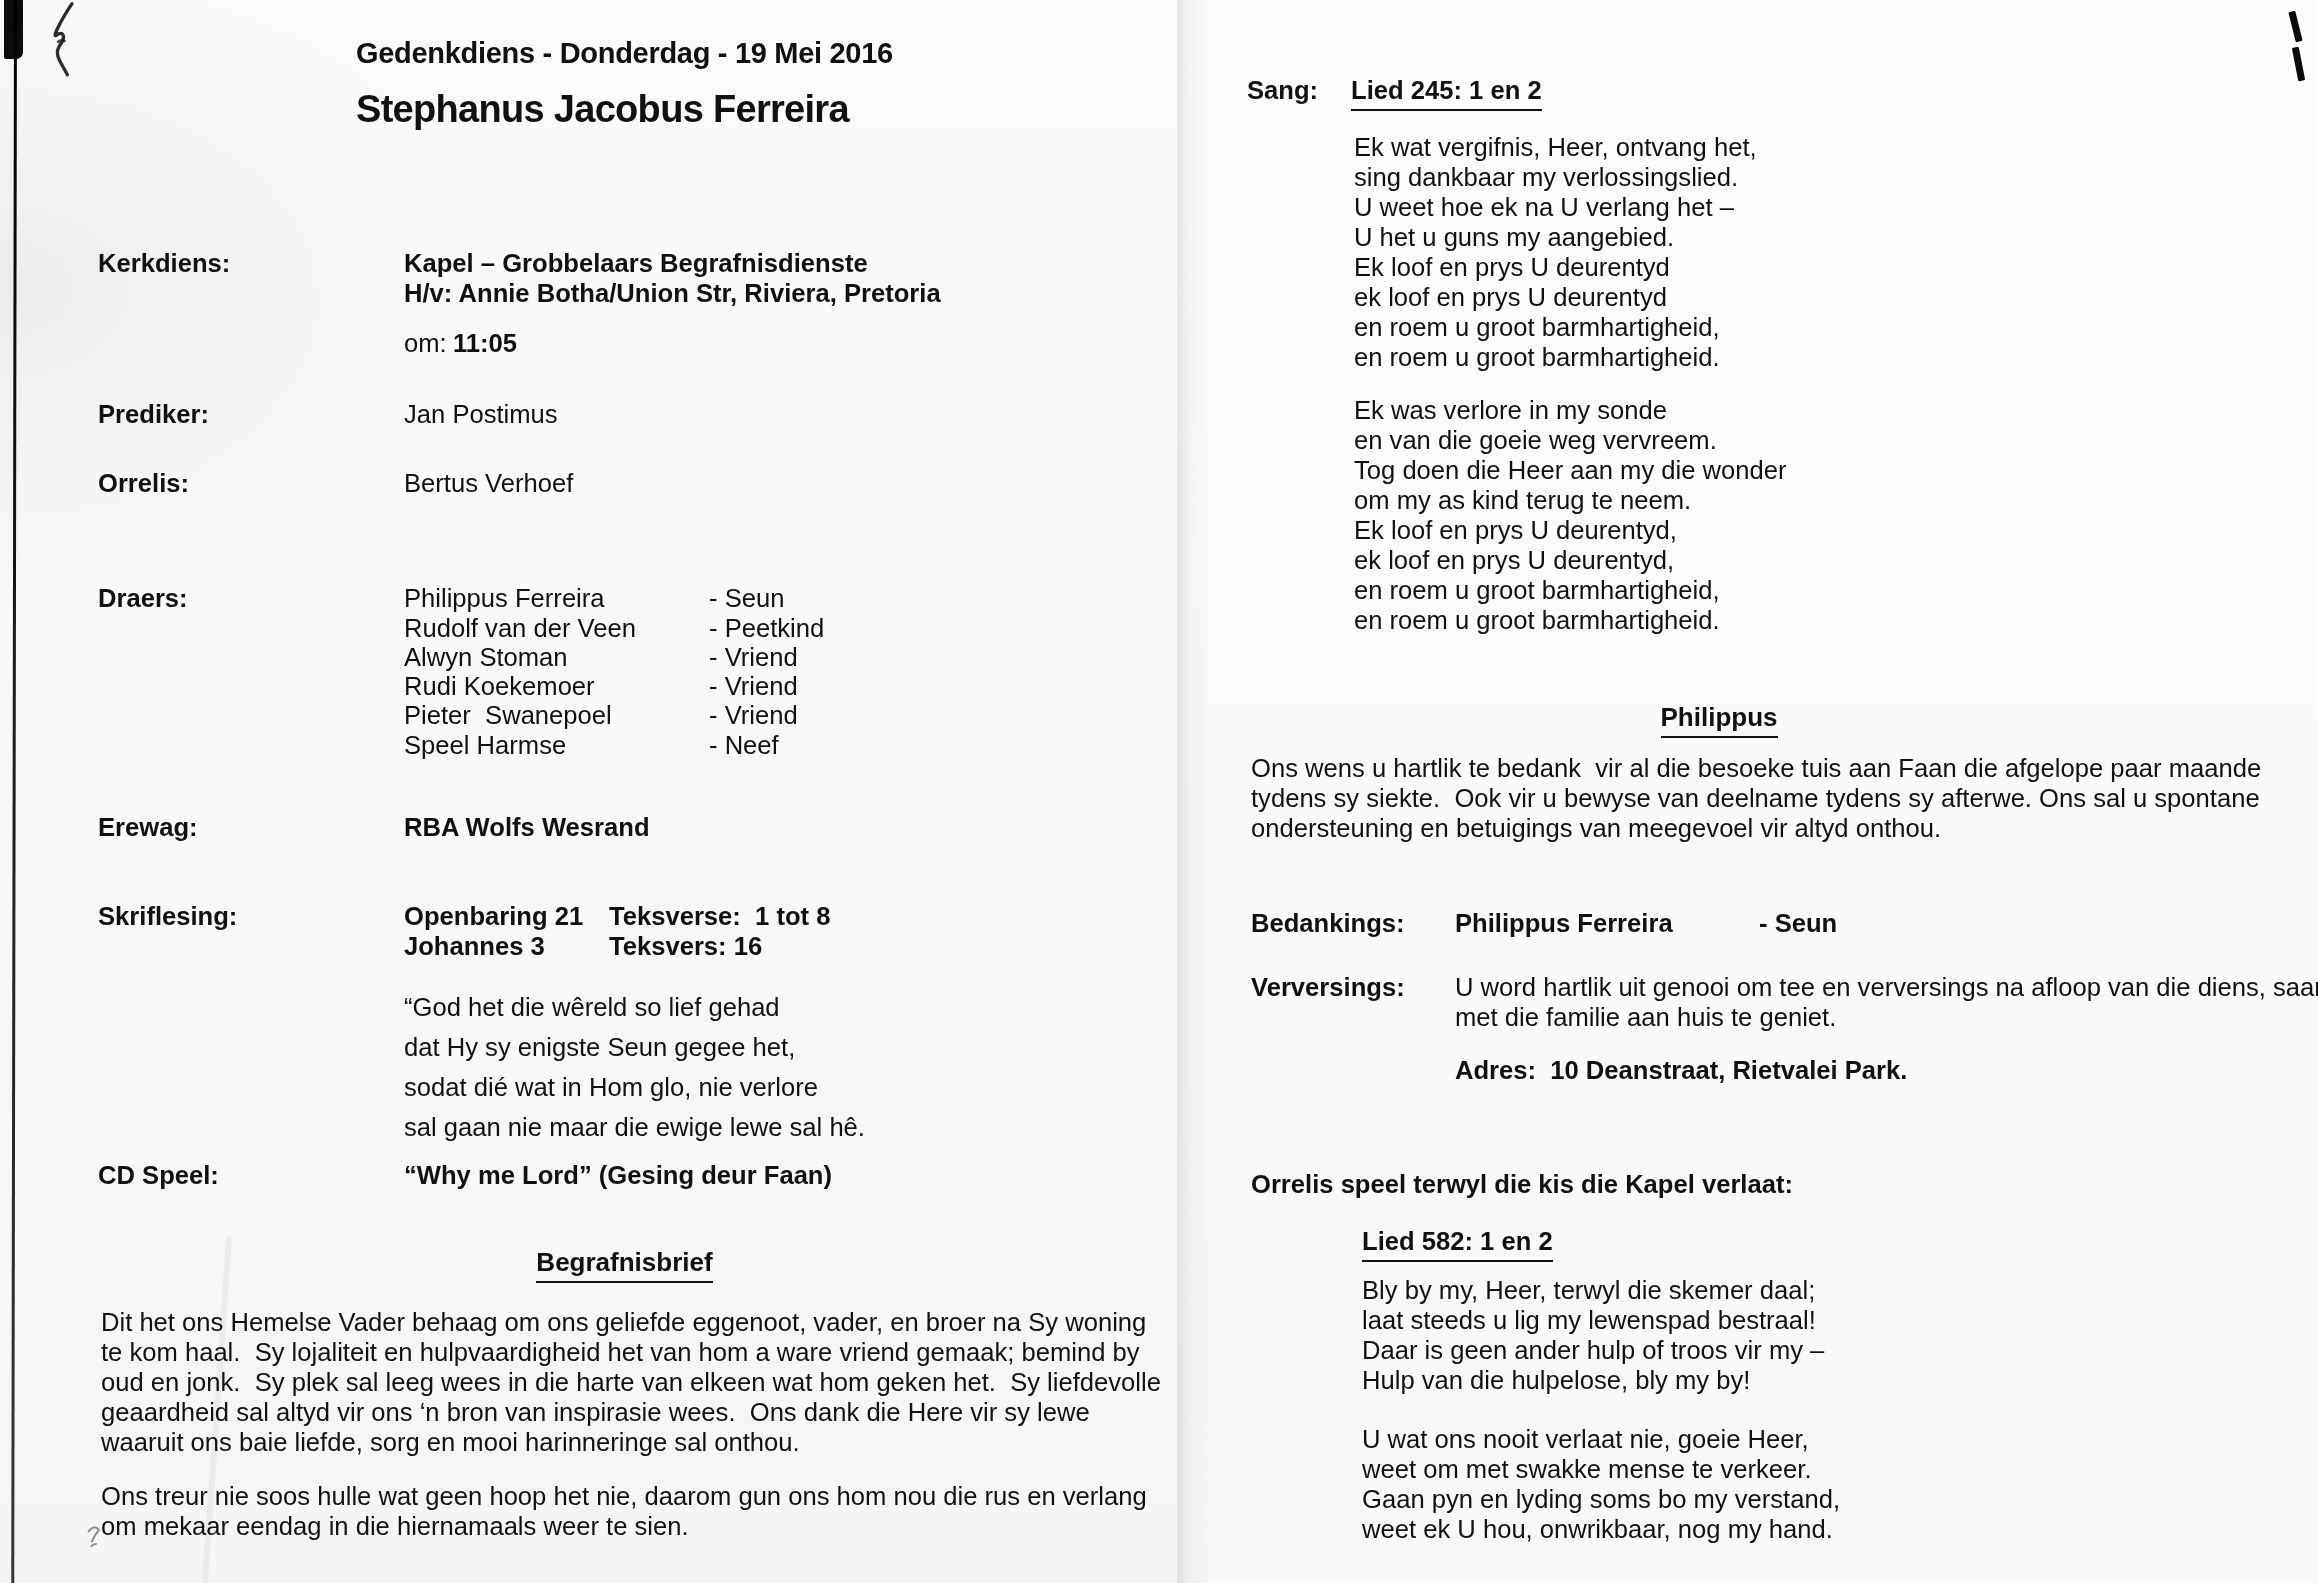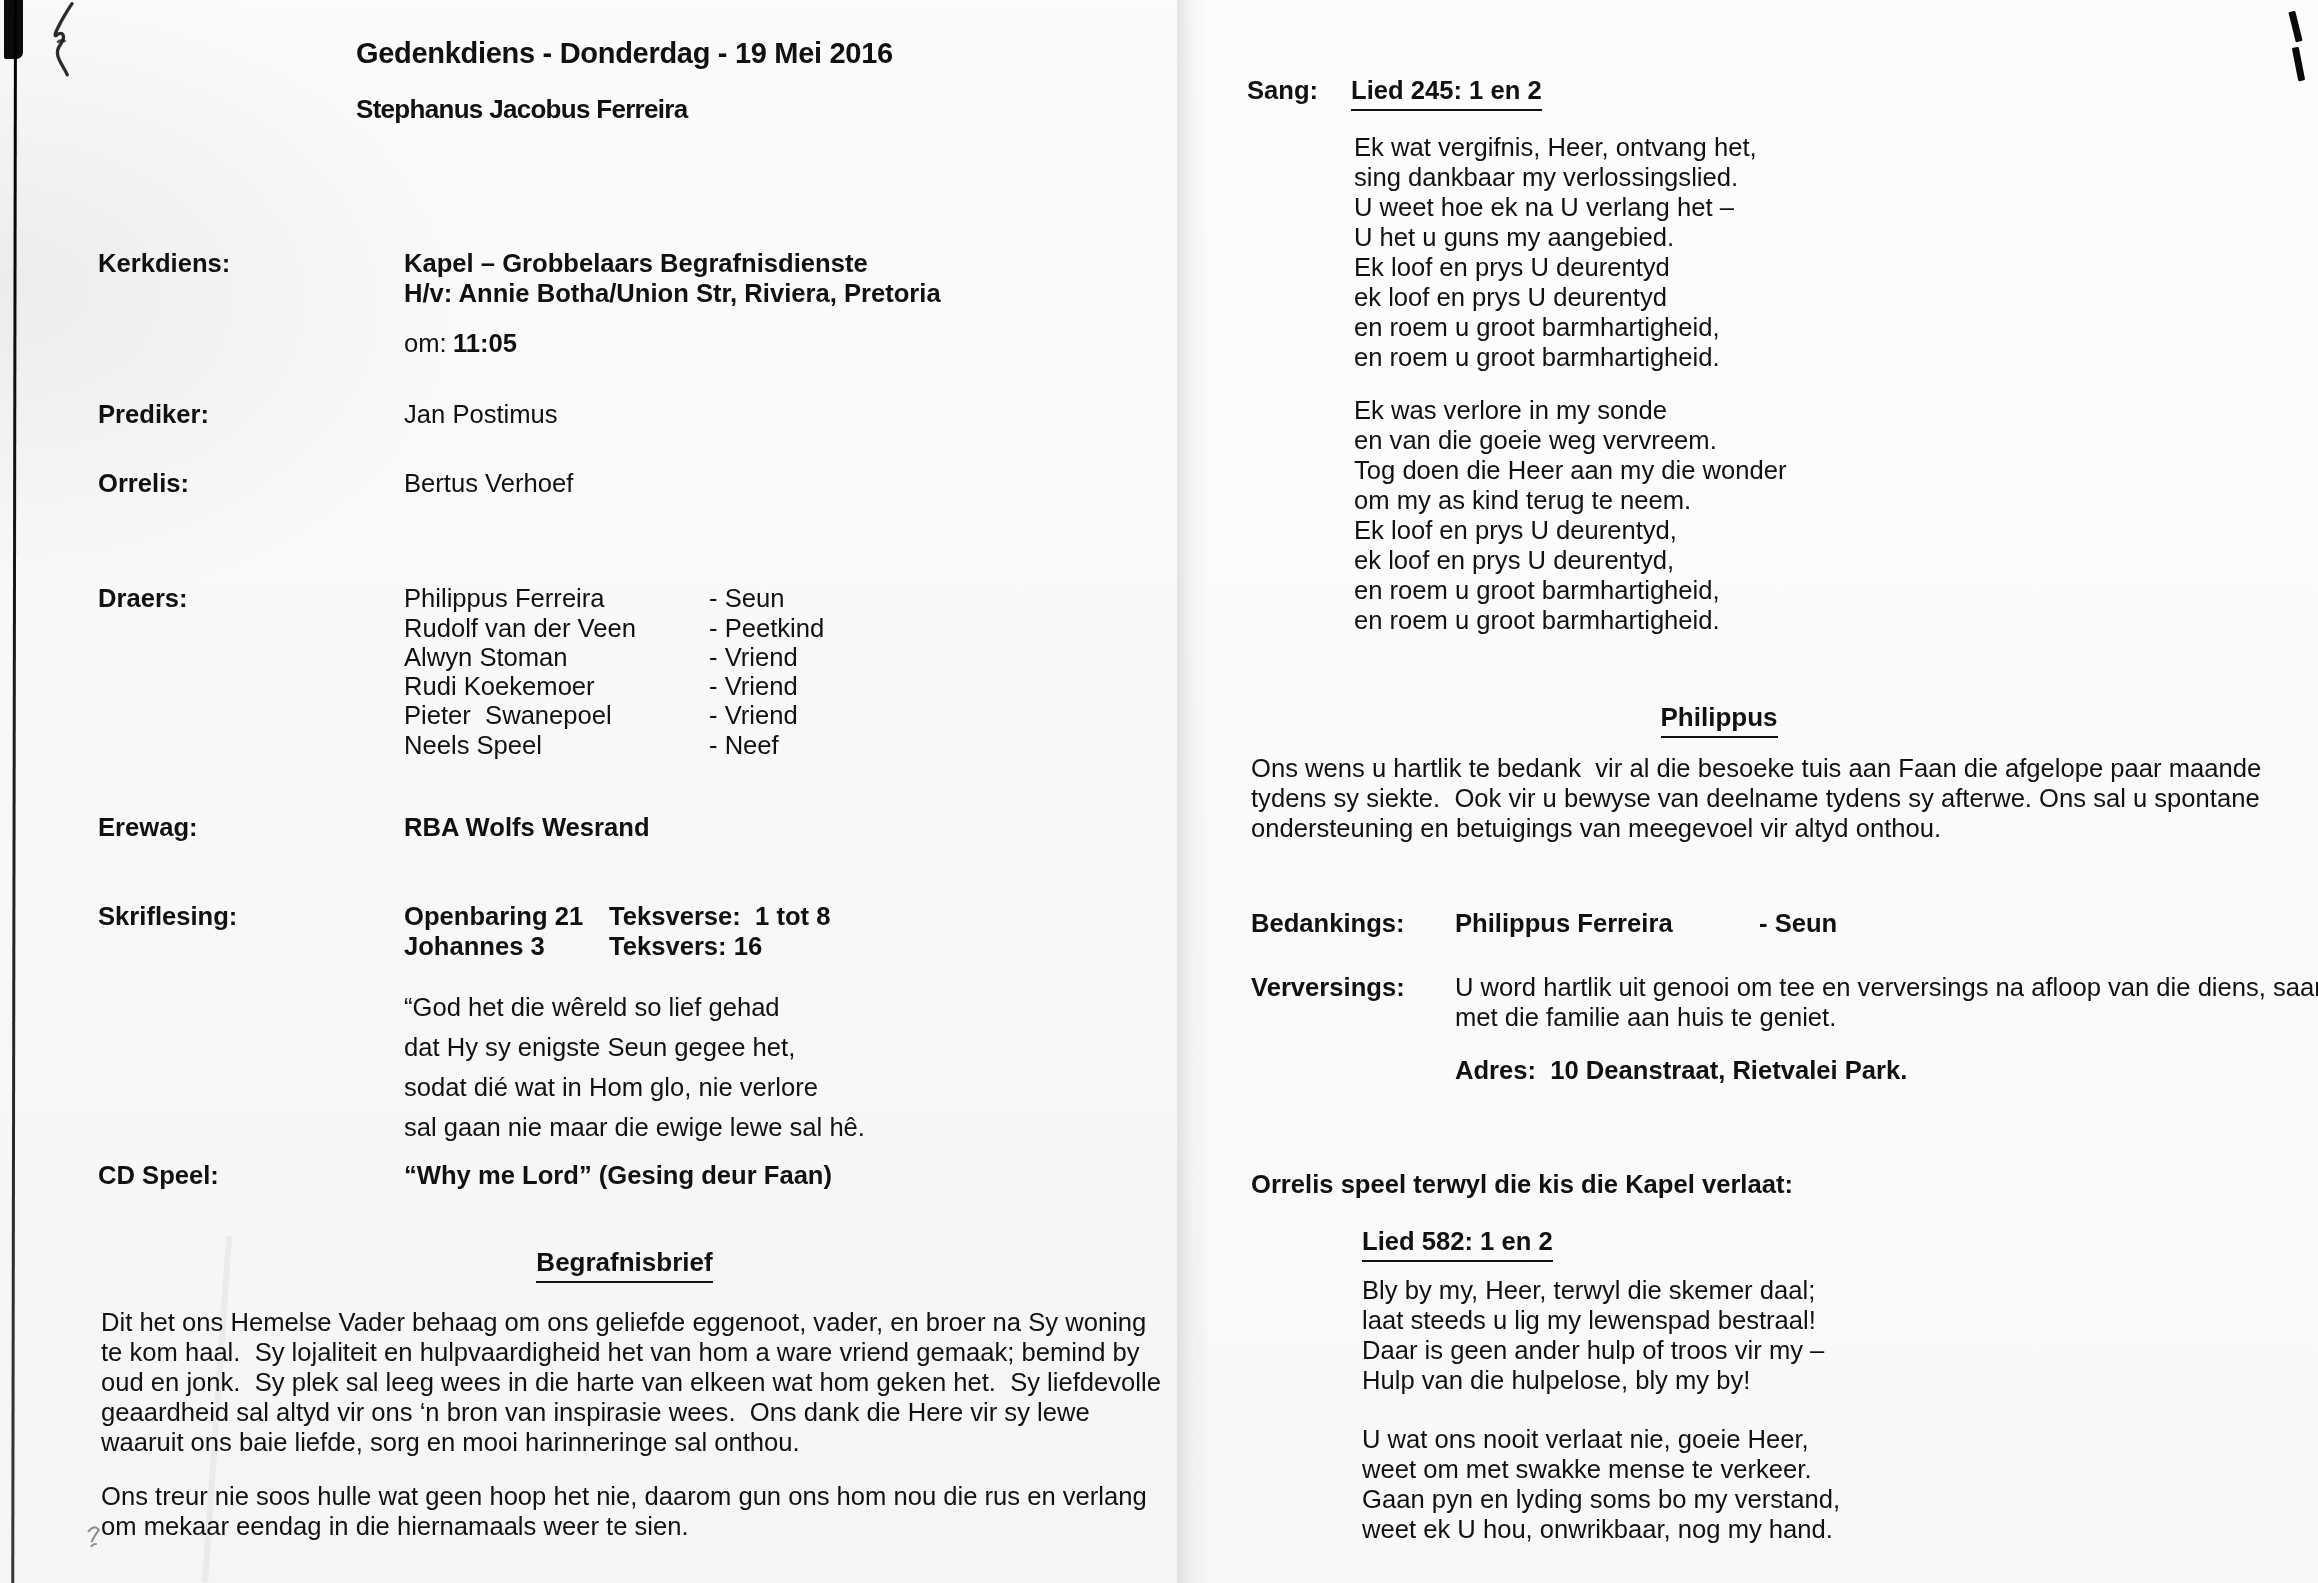--- a/index.html
+++ b/index.html
@@ -44,21 +44,21 @@
   <div class="staple s2"></div>
   <svg class="artsvg" style="left:37px;top:1.3px;" width="74" height="77" viewBox="0 0 110 115">
     <path d="M45,110 C36,92 24,80 34,66 C44,52 38,44 29,51 C21,57 36,28 52,4" fill="none" stroke="#1a1a1a" stroke-width="5" stroke-linecap="round" opacity="0.92"></path>
     <path d="M30,62 C34,58 40,58 42,61" fill="none" stroke="#1a1a1a" stroke-width="4" opacity="0.8"></path>
   </svg>
   <svg class="artsvg" style="left:84px;top:1517px;" width="27" height="34" viewBox="0 0 40 50">
     <path d="M6,22 q9,-12 16,-3 q-7,9 -11,18 M10,44 q4,-5 9,-4" fill="none" stroke="#555" stroke-width="3" opacity="0.65"></path>
   </svg>
 
   <div class="txt b" style="left:356px;top:38px;font-size:29px;letter-spacing:-0.3px;">Gedenkdiens - Donderdag - 19 Mei 2016</div>
-  <div class="txt b" style="left:356px;top:94px;font-size:26px;letter-spacing:-0.7px;">Stephanus Jacobus Ferreira</div>
+  <div class="txt b" style="left:356px;top:94px;font-size:38px;letter-spacing:-0.7px;">Stephanus Jacobus Ferreira</div>
 
   <div class="txt b" style="left:98px;top:248px;">Kerkdiens:</div>
   <div class="txt b multi" style="left:404px;top:248px;">Kapel – Grobbelaars Begrafnisdienste
 H/v: Annie Botha/Union Str, Riviera, Pretoria</div>
   <div class="txt" style="left:404px;top:328px;">om:</div>
   <div class="txt b" style="left:453px;top:328px;">11:05</div>
 
   <div class="txt b" style="left:98px;top:399px;">Prediker:</div>
   <div class="txt" style="left:404px;top:399px;">Jan Postimus</div>
 
@@ -80,21 +80,21 @@
   </div>
   <div class="row" style="left:404px;top:671px;">
     <span style="left:0;">Rudi Koekemoer</span>
     <span style="left:305px;">- Vriend</span>
   </div>
   <div class="row" style="left:404px;top:700px;">
     <span style="left:0;">Pieter  Swanepoel</span>
     <span style="left:305px;">- Vriend</span>
   </div>
   <div class="row" style="left:404px;top:730px;">
-    <span style="left:0;">Neels Speel</span>
+    <span style="left:0;">Speel Harmse</span>
     <span style="left:305px;">- Neef</span>
   </div>
 
   <div class="txt b" style="left:98px;top:812px;">Erewag:</div>
   <div class="txt b" style="left:404px;top:812px;">RBA Wolfs Wesrand</div>
 
   <div class="txt b" style="left:98px;top:901px;">Skriflesing:</div>
   <div class="row" style="left:404px;top:901px;">
     <span class="b" style="left:0;">Openbaring 21</span>
     <span class="b" style="left:205px;">Teksverse:  1 tot 8</span>

